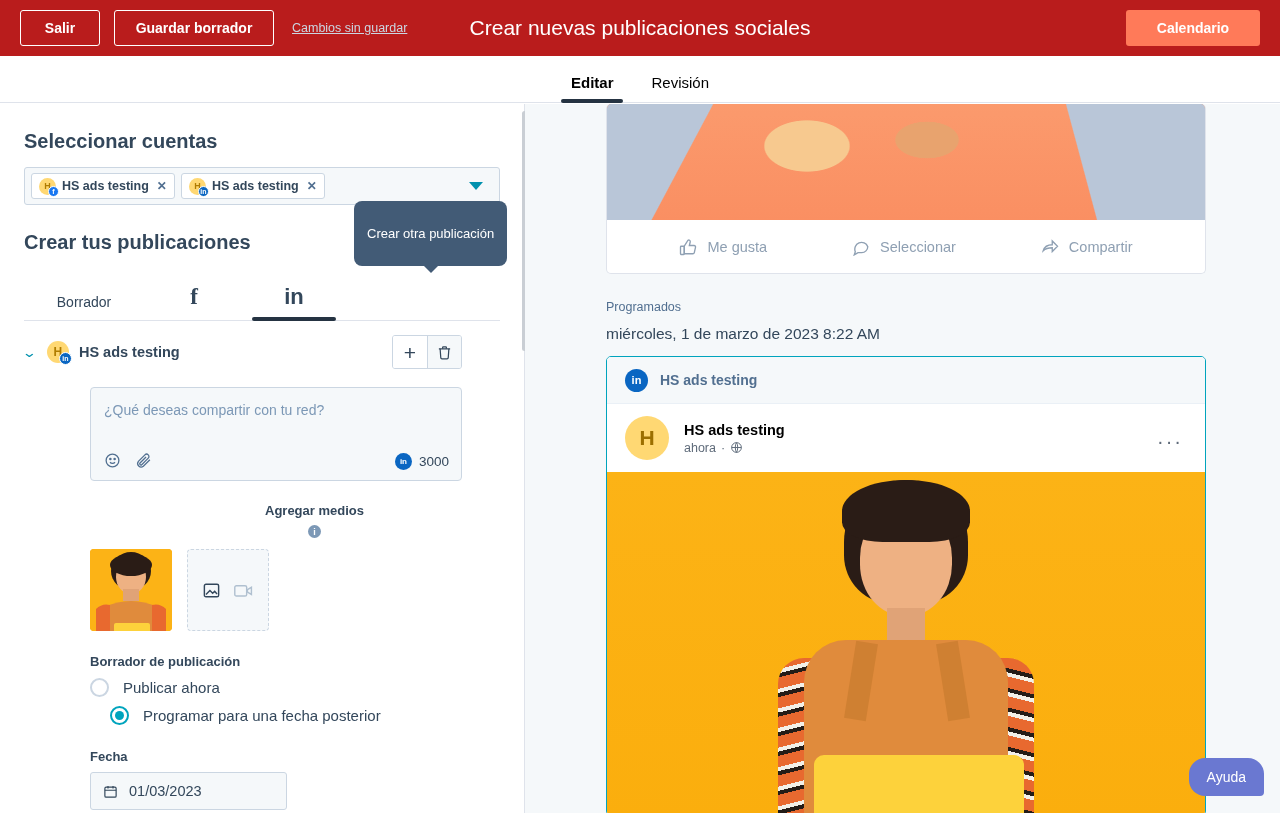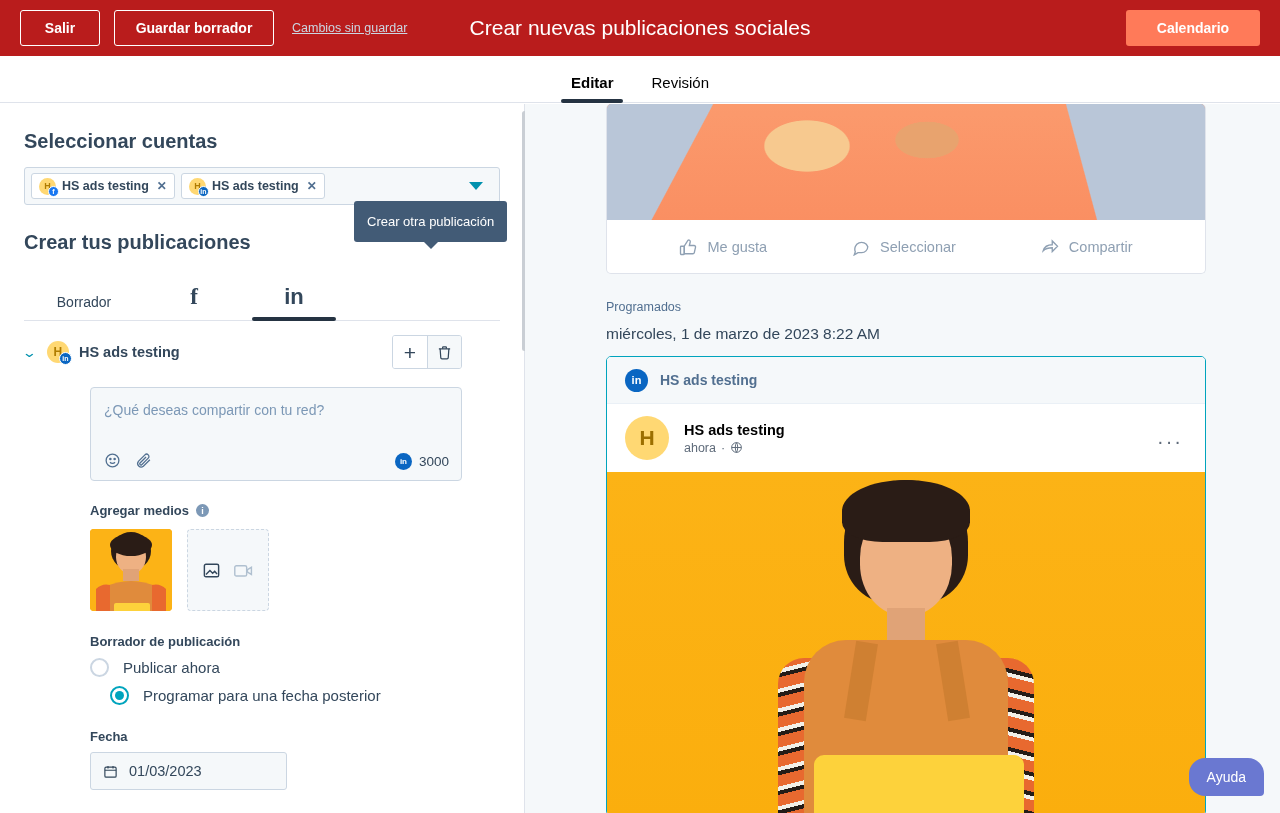--- a/index.html
+++ b/index.html
@@ -125,21 +125,21 @@
   .net-tab.t-li { width: 100px; font-size: 22px; font-weight: bold; }
   .net-tab.active::after {
     content: ""; position: absolute; left: 8px; right: 8px; bottom: -1px;
     height: 4px; background: #253342; border-radius: 2px;
   }
 
   
   .tooltip {
     position: absolute; left: 354px; top: 201px;
     background: #425b76; color: #ffffff; font-size: 13px;
-    padding: 13px 13px; border-radius: 3px; white-space: nowrap; z-index: 30;
+    padding: 25px 13px; border-radius: 8px; white-space: nowrap; z-index: 30;
   }
   .tooltip::after {
     content: ""; position: absolute; left: 50%; bottom: -7px;
     margin-left: -7px; width: 0; height: 0;
     border-left: 7px solid transparent; border-right: 7px solid transparent;
     border-top: 7px solid #425b76;
   }
 
   
   .post-card { position: relative; padding-top: 14px; }
@@ -193,22 +193,22 @@
     display: flex; align-items: center; gap: 7px;
     font-size: 13.5px; color: #33475b;
   }
   .li-dot {
     width: 17px; height: 17px; border-radius: 50%; background: #0a66c2;
     color: #fff; font-size: 8px; font-weight: bold;
     display: flex; align-items: center; justify-content: center;
   }
 
   .media-label {
-    margin: 22px 0 0 66px; font-size: 13px; font-weight: bold; color: #33475b;
-    display: flex; align-items: center; gap: 7px;
+    margin: 22px 0 0 105px; font-size: 13px; font-weight: bold; color: #33475b;
+    display: flex; align-items: center; gap: 7px; flex-direction: column;
   }
   .info-i {
     width: 13px; height: 13px; border-radius: 50%; background: #7c98b6;
     color: #fff; font-size: 9px; font-weight: bold;
     display: flex; align-items: center; justify-content: center;
     cursor: pointer;
   }
   .media-row { margin: 11px 0 0 66px; display: flex; gap: 15px; }
   .thumb {
     width: 82px; height: 82px; border-radius: 4px; overflow: hidden;

